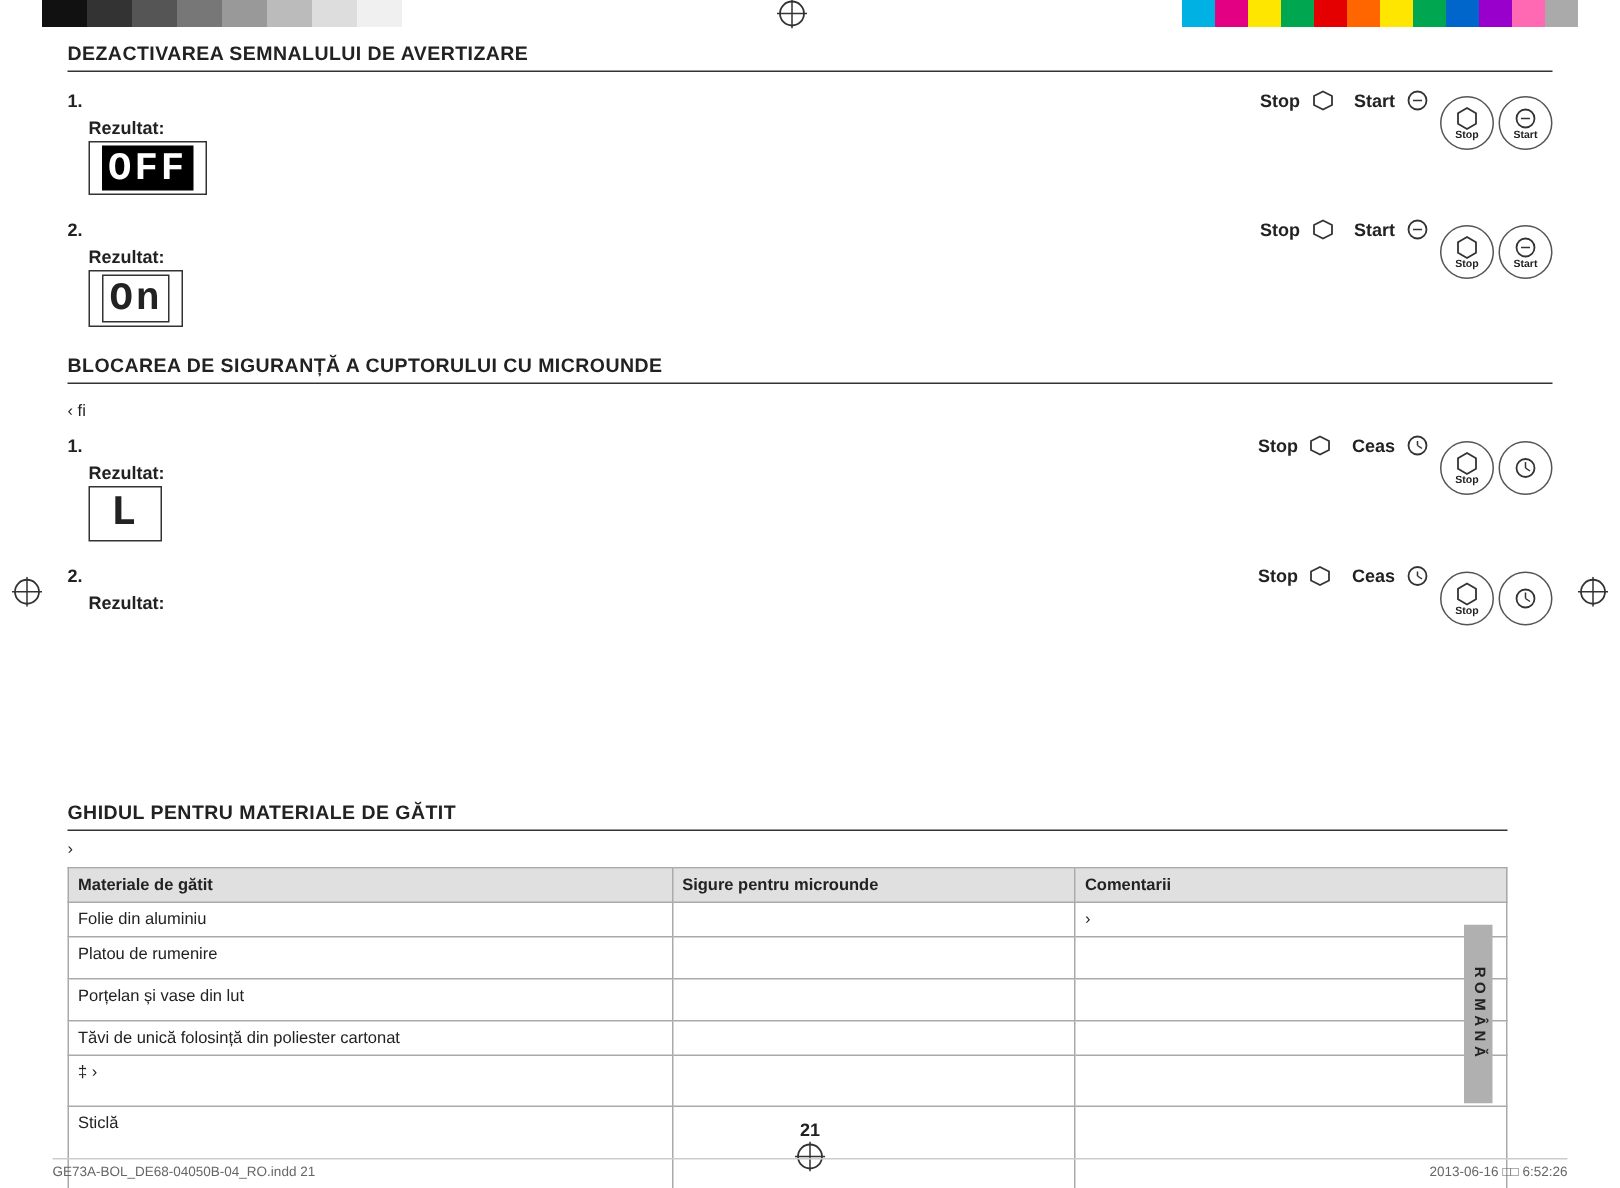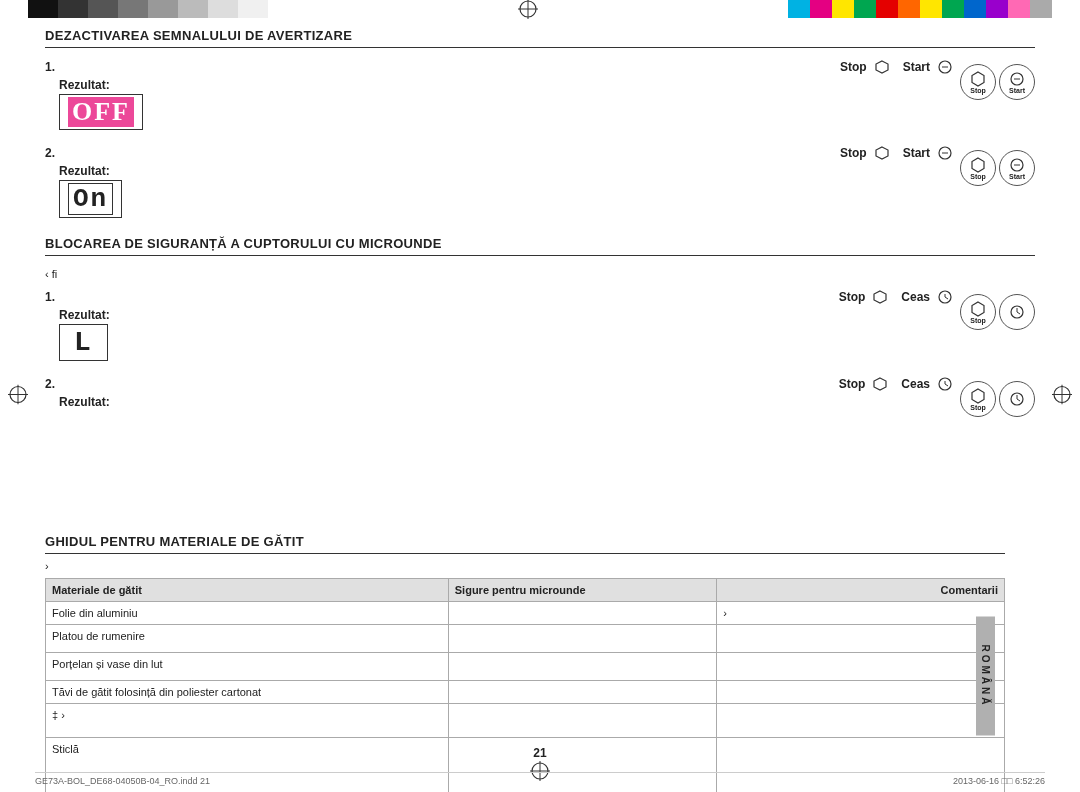--- a/index.html
+++ b/index.html
@@ -116,21 +116,21 @@
             </svg>
           <span style="margin-left:8px;font-weight:bold;font-size:12px;margin-right:2px;">Start</span>
 
           <svg width="14" height="14">
               <circle cx="7" cy="7" r="6" fill="none" stroke="#333" stroke-width="1.2"></circle>
               <line x1="4" y1="7" x2="10" y2="7" stroke="#333" stroke-width="1"></line>
             </svg>
         </div>
         <div style="font-weight:bold;font-size:12px;margin-left:14px;margin-bottom:2px;">Rezultat:</div>
         <div style="margin-left:14px;display:inline-flex;align-items:center;justify-content:center;border:1.5px solid #333;padding:2px 8px;min-width:60px;">
-          <span style="font-size:26px;font-weight:bold;font-family:Liberation Serif, serif;background:#ec4899;color:#fff;padding:0 4px;letter-spacing:2px;">OFF</span>
+          <span style="font-size:26px;font-weight:bold;font-family:Liberation Mono, monospace;background:#000000;color:#fff;padding:0 4px;letter-spacing:2px;">OFF</span>
         </div>
       </div>
 
       <div style="display:flex;gap:3px;align-items:center;margin-top:4px;">
         <div class="btn-circle">
           <svg width="16" height="16">
               <polygon points="8,1 14,4.5 14,11.5 8,15 2,11.5 2,4.5" fill="none" stroke="#333" stroke-width="1.2"></polygon>
             </svg>
           <span class="btn-circle-label">Stop</span>
         </div>
@@ -272,41 +272,41 @@
 
       <div class="section-title" style="font-size:13px;font-weight:bold;border-bottom:1.5px solid #333;padding-bottom:4px;margin-bottom:6px;">GHIDUL PENTRU MATERIALE DE GĂTIT</div>
 
       <div style="font-size:11px;margin-bottom:6px;">›</div>
 
       <table style="width:100%;border-collapse:collapse;font-size:11px;">
         <thead>
           <tr>
             <th style="background:#e0e0e0;border:1px solid #aaa;padding:4px 6px;font-size:11px;font-weight:bold;text-align:left;width:42%;">Materiale de gătit</th>
             <th style="background:#e0e0e0;border:1px solid #aaa;padding:5px 6px;font-size:11px;font-weight:bold;text-align:left;width:28%;margin-left:24px;">Sigure pentru microunde</th>
-            <th style="background:#e0e0e0;border:1px solid #aaa;padding:5px 6px;font-size:11px;font-weight:bold;text-align:right;width:30%;">Comentarii</th>
+            <th style="background:#e0e0e0;border:1px solid #aaa;padding:5px 6px;font-size:11px;font-weight:bold;text-align:left;width:30%;">Comentarii</th>
           </tr>
         </thead>
         <tbody>
           <tr>
             <td style="border:1px solid #aaa;padding:5px 6px;vertical-align:top;">Folie din aluminiu</td>
             <td style="border:1px solid #aaa;padding:5px 6px;vertical-align:top;"></td>
             <td style="border:1px solid #aaa;padding:5px 6px;vertical-align:top;">›</td>
           </tr>
           <tr>
             <td style="border:1px solid #aaa;padding:5px 6px;vertical-align:top;height:28px;">Platou de rumenire</td>
             <td style="border:1px solid #aaa;padding:5px 6px;vertical-align:top;"></td>
             <td style="border:1px solid #aaa;padding:5px 6px;vertical-align:top;"></td>
           </tr>
           <tr>
             <td style="border:1px solid #aaa;padding:5px 6px;vertical-align:top;height:28px;">Porțelan și vase din lut</td>
             <td style="border:1px solid #aaa;padding:5px 6px;vertical-align:top;"></td>
             <td style="border:1px solid #aaa;padding:5px 6px;vertical-align:top;"></td>
           </tr>
           <tr>
-            <td style="border:1px solid #aaa;padding:5px 6px;vertical-align:top;">Tăvi de gătit folosință din poliester cartonat</td>
+            <td style="border:1px solid #aaa;padding:5px 6px;vertical-align:top;">Tăvi de unică folosință din poliester cartonat</td>
             <td style="border:1px solid #aaa;padding:5px 6px;vertical-align:top;"></td>
             <td style="border:1px solid #aaa;padding:5px 6px;vertical-align:top;"></td>
           </tr>
           <tr>
             <td style="border:1px solid #aaa;padding:5px 6px;vertical-align:top;height:34px;">‡ ›</td>
             <td style="border:1px solid #aaa;padding:5px 6px;vertical-align:top;"></td>
             <td style="border:1px solid #aaa;padding:5px 6px;vertical-align:top;"></td>
           </tr>
           <tr>
             <td style="border:1px solid #aaa;padding:5px 6px;vertical-align:top;height:80px;">Sticlă</td>

